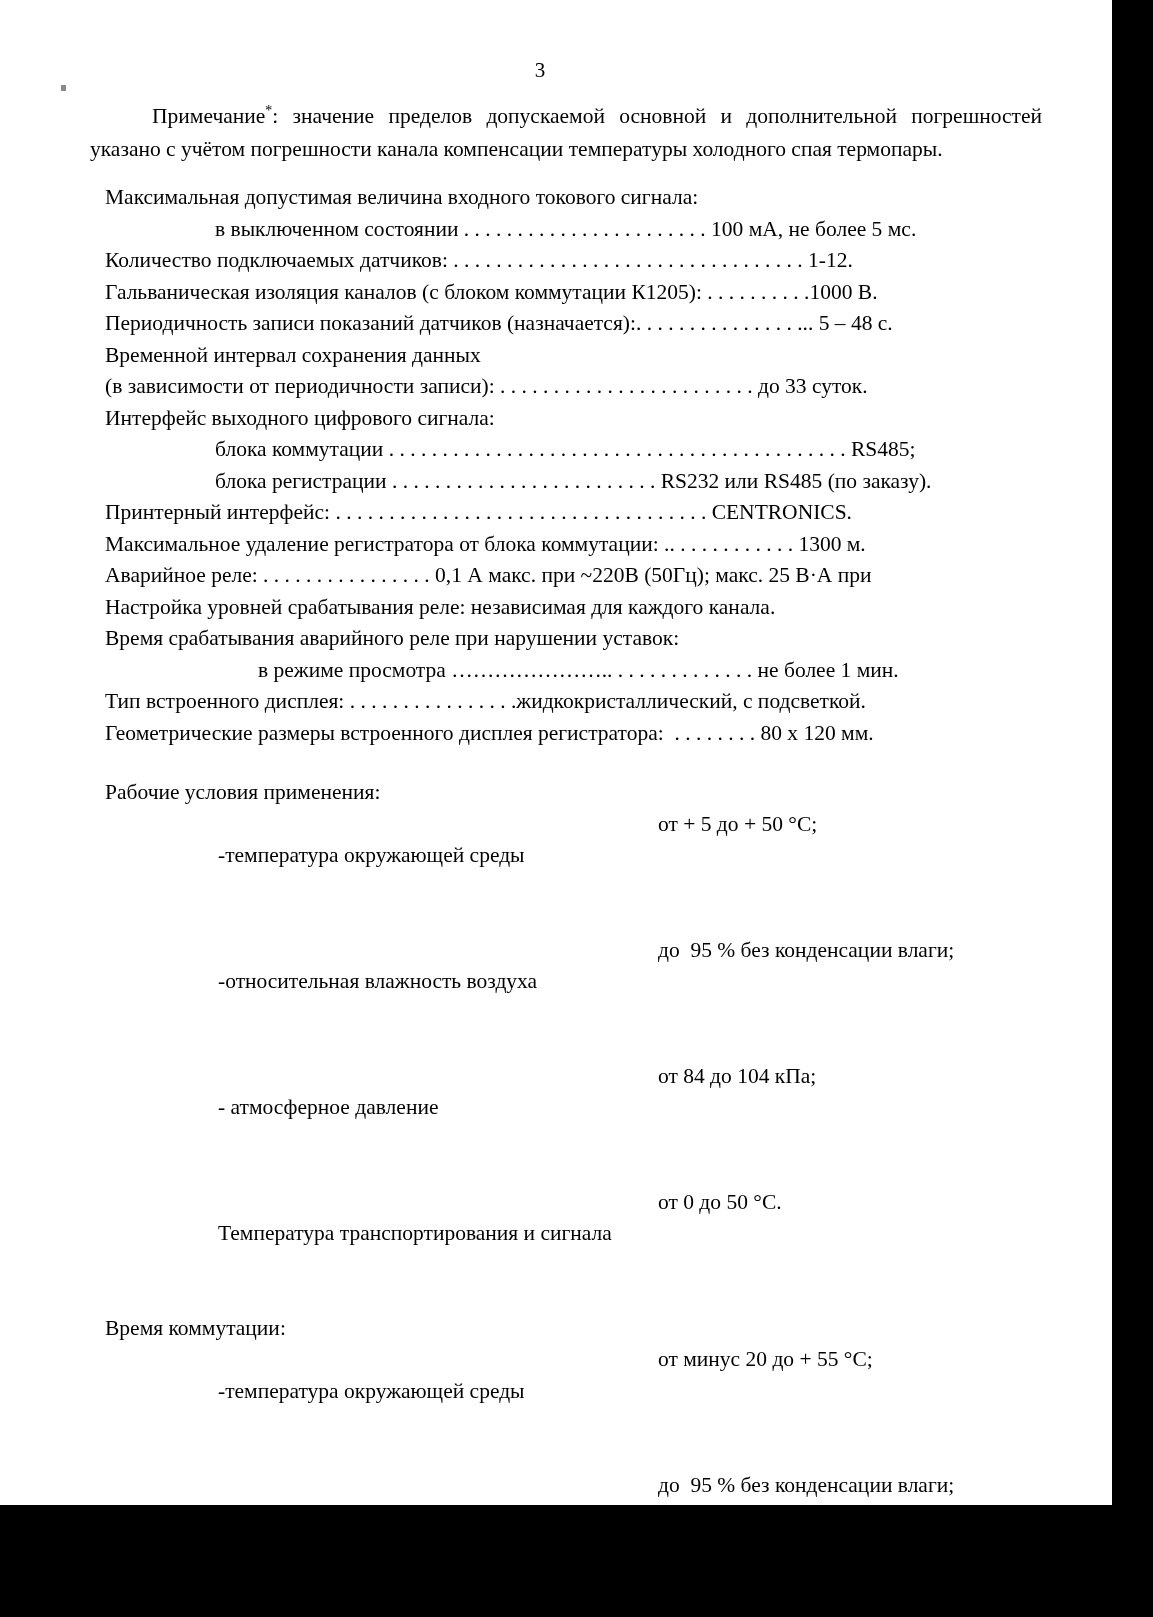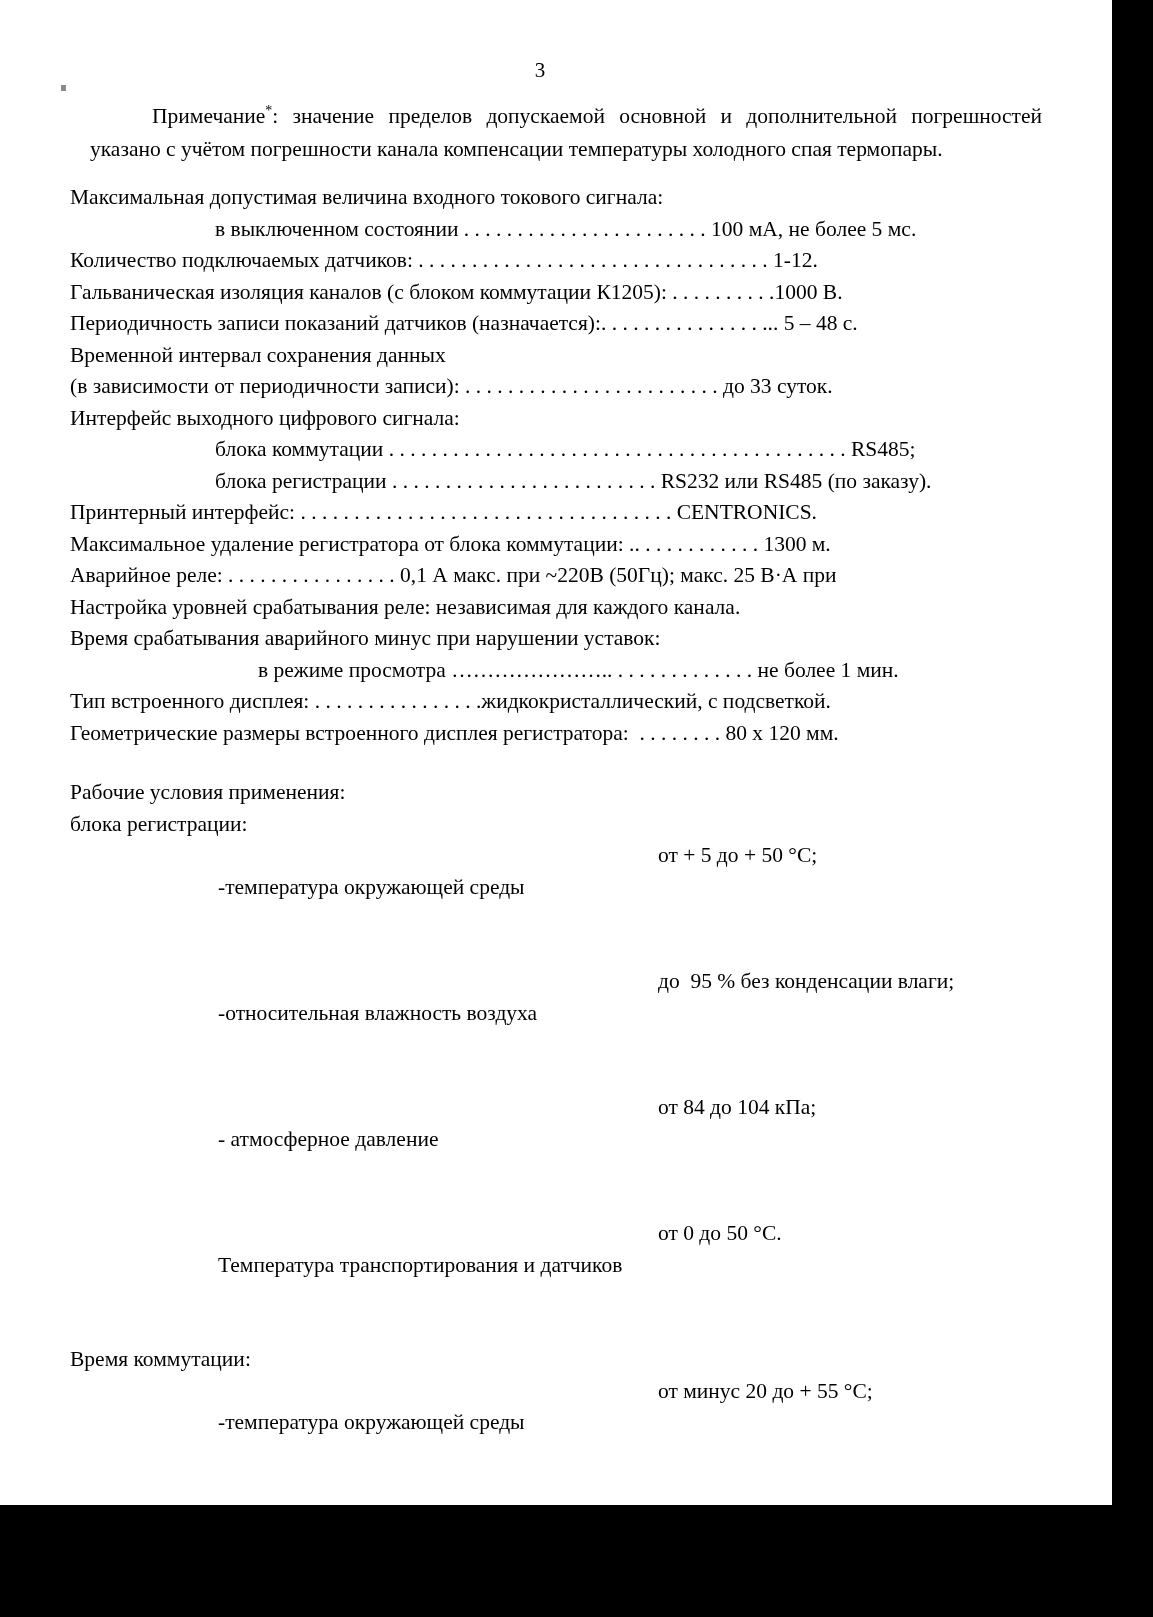--- a/index.html
+++ b/index.html
@@ -74,21 +74,21 @@
     vertical-align: super;
     line-height: 0;
   }
 
   
   .spec-line {
     position: relative;
     font-size: 21.5px;
     line-height: 31.5px;
     white-space: pre;
-    padding-left: 70px;
+    padding-left: 105px;
   }
   .spec-line.ind1 { padding-left: 215px; }
   .spec-line.ind2 { padding-left: 258px; }
   .spec-line.ind5 { padding-left: 530px; }
   .gap-md { height: 28px; }
 
   
   .cond-row {
     position: relative;
     font-size: 21.5px;
@@ -124,46 +124,45 @@
       <div class="spec-line">Периодичность записи показаний датчиков (назначается):. . . . . . . . . . . . . . . ... 5 – 48 с.</div>
       <div class="spec-line">Временной интервал сохранения данных</div>
       <div class="spec-line">(в зависимости от периодичности записи): . . . . . . . . . . . . . . . . . . . . . . . . до 33 суток.</div>
       <div class="spec-line">Интерфейс выходного цифрового сигнала:</div>
       <div class="spec-line ind1">блока коммутации . . . . . . . . . . . . . . . . . . . . . . . . . . . . . . . . . . . . . . . . . . . RS485;</div>
       <div class="spec-line ind1">блока регистрации . . . . . . . . . . . . . . . . . . . . . . . . . RS232 или RS485 (по заказу).</div>
       <div class="spec-line">Принтерный интерфейс: . . . . . . . . . . . . . . . . . . . . . . . . . . . . . . . . . . . CENTRONICS.</div>
       <div class="spec-line">Максимальное удаление регистратора от блока коммутации: .. . . . . . . . . . . . 1300 м.</div>
       <div class="spec-line">Аварийное реле: . . . . . . . . . . . . . . . . 0,1 А макс. при ~220В (50Гц); макс. 25 В·А при</div>
       <div class="spec-line">Настройка уровней срабатывания реле: независимая для каждого канала.</div>
-      <div class="spec-line">Время срабатывания аварийного минус при нарушении уставок:</div>
+      <div class="spec-line">Время срабатывания аварийного реле при нарушении уставок:</div>
       <div class="spec-line ind2">в режиме просмотра ………………….. . . . . . . . . . . . . . не более 1 мин.</div>
       <div class="spec-line">Тип встроенного дисплея: . . . . . . . . . . . . . . . .жидкокристаллический, с подсветкой.</div>
       <div class="spec-line">Геометрические размеры встроенного дисплея регистратора:  . . . . . . . . 80 х 120 мм.</div>
     </div>
 
     <div class="gap-md"></div>
 
     <div>
       <div class="spec-line">Рабочие условия применения:</div>
-      <div class="spec-line">блока регистрации:</div>
 
       <div class="cond-row">
         <span>-температура окружающей среды</span>
         <span class="col-b">от + 5 до + 50 °С;</span>
       </div>
       <div class="cond-row">
         <span>-относительная влажность воздуха</span>
         <span class="col-b">до  95 % без конденсации влаги;</span>
       </div>
       <div class="cond-row">
         <span>- атмосферное давление</span>
         <span class="col-b">от 84 до 104 кПа;</span>
       </div>
       <div class="cond-row">
-        <span>Температура транспортирования и датчиков</span>
+        <span>Температура транспортирования и сигнала</span>
         <span class="col-b">от 0 до 50 °С.</span>
       </div>
 
       <div class="spec-line">Время коммутации:</div>
 
       <div class="cond-row">
         <span>-температура окружающей среды</span>
         <span class="col-b">от минус 20 до + 55 °С;</span>
       </div>
       <div class="cond-row">

